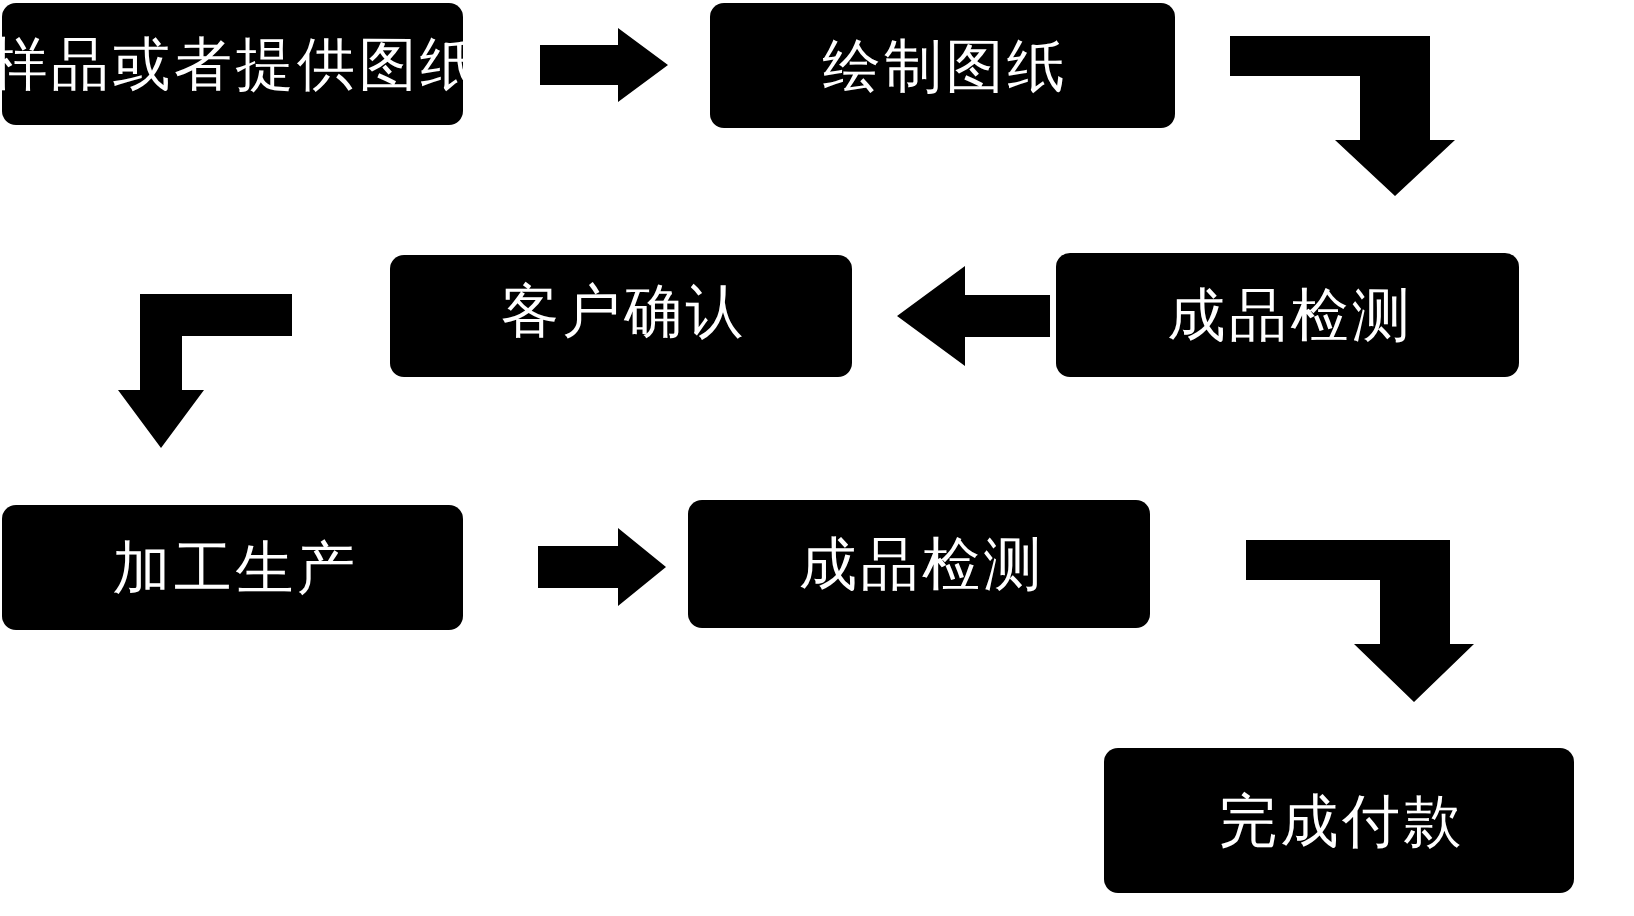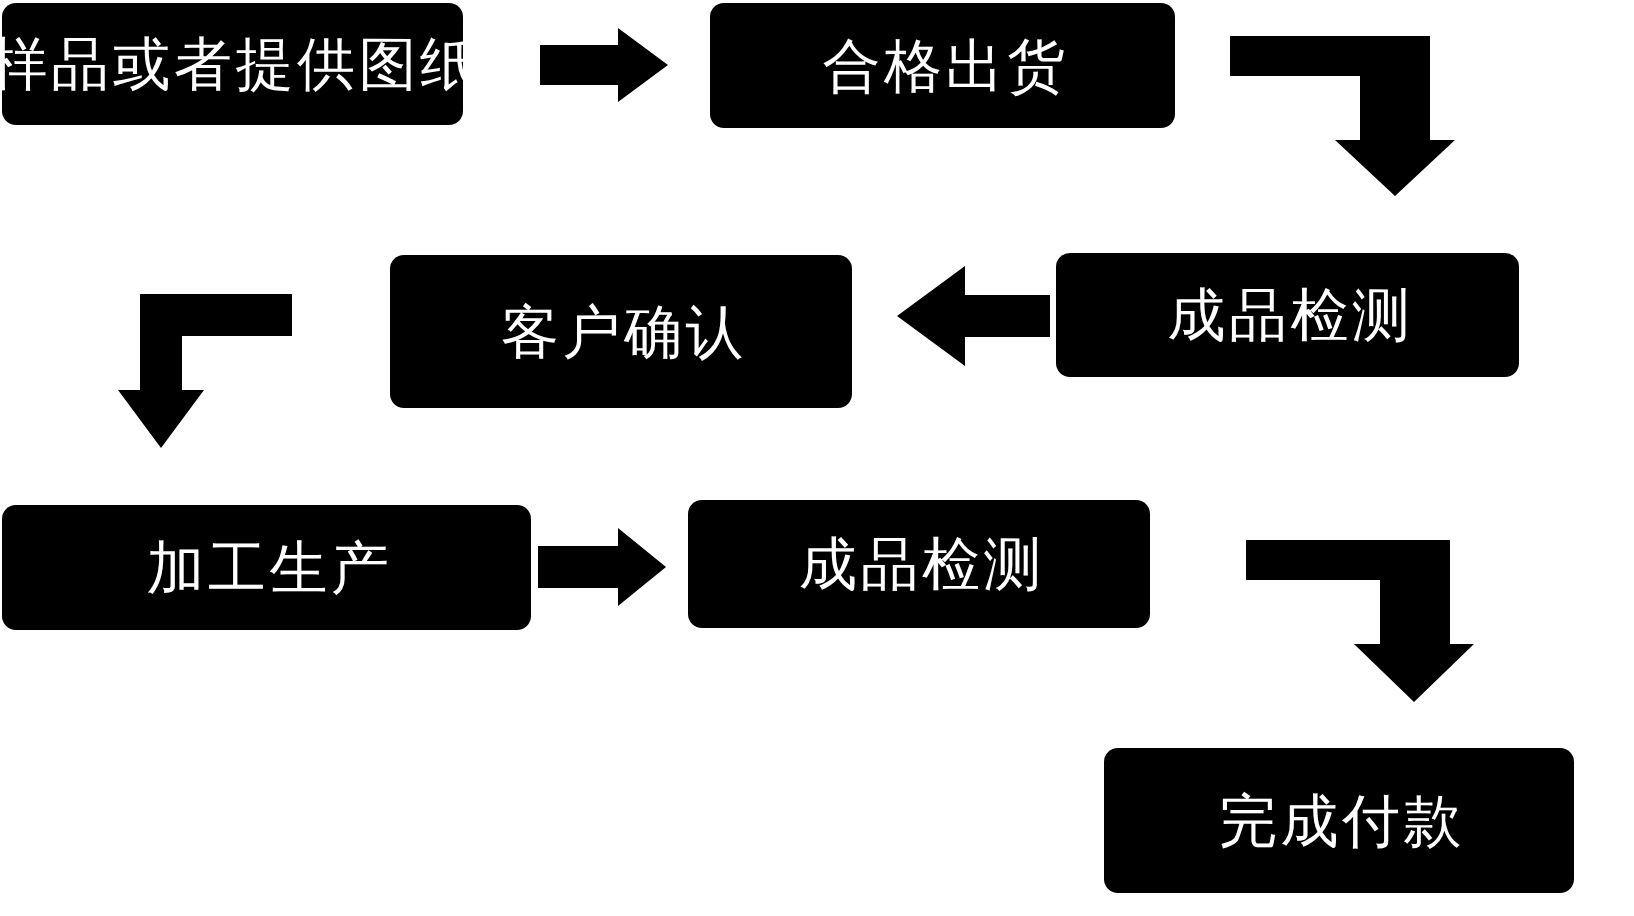--- a/index.html
+++ b/index.html
@@ -79,32 +79,32 @@
       </g>
 
     </svg>
   </div>
 
   <div class="node" style="left:2px; top:3px; width:461px; height:122px; font-size:58px;">
     <span class="node-label">样品或者提供图纸</span>
   </div>
 
   <div class="node" style="left:710px; top:3px; width:465px; height:125px; font-size:58px;">
-    <span class="node-label">合格出货</span>
+    <span class="node-label">绘制图纸</span>
   </div>
 
   <div class="node" style="left:1056px; top:253px; width:463px; height:124px; font-size:58px;">
     <span class="node-label">成品检测</span>
   </div>
 
-  <div class="node" style="left:390px; top:255px; width:462px; height:153px; font-size:58px;">
+  <div class="node" style="left:390px; top:255px; width:462px; height:122px; font-size:58px;font-family:Liberation Mono, monospace;">
     <span class="node-label">客户确认</span>
   </div>
 
-  <div class="node" style="left:2px; top:505px; width:529px; height:125px; font-size:58px;">
+  <div class="node" style="left:2px; top:505px; width:461px; height:125px; font-size:58px;">
     <span class="node-label">加工生产</span>
   </div>
 
   <div class="node" style="left:688px; top:500px; width:462px; height:128px; font-size:58px;">
     <span class="node-label">成品检测</span>
   </div>
 
   <div class="node" style="left:1104px; top:748px; width:470px; height:145px; font-size:58px;">
     <span class="node-label">完成付款</span>
   </div>

